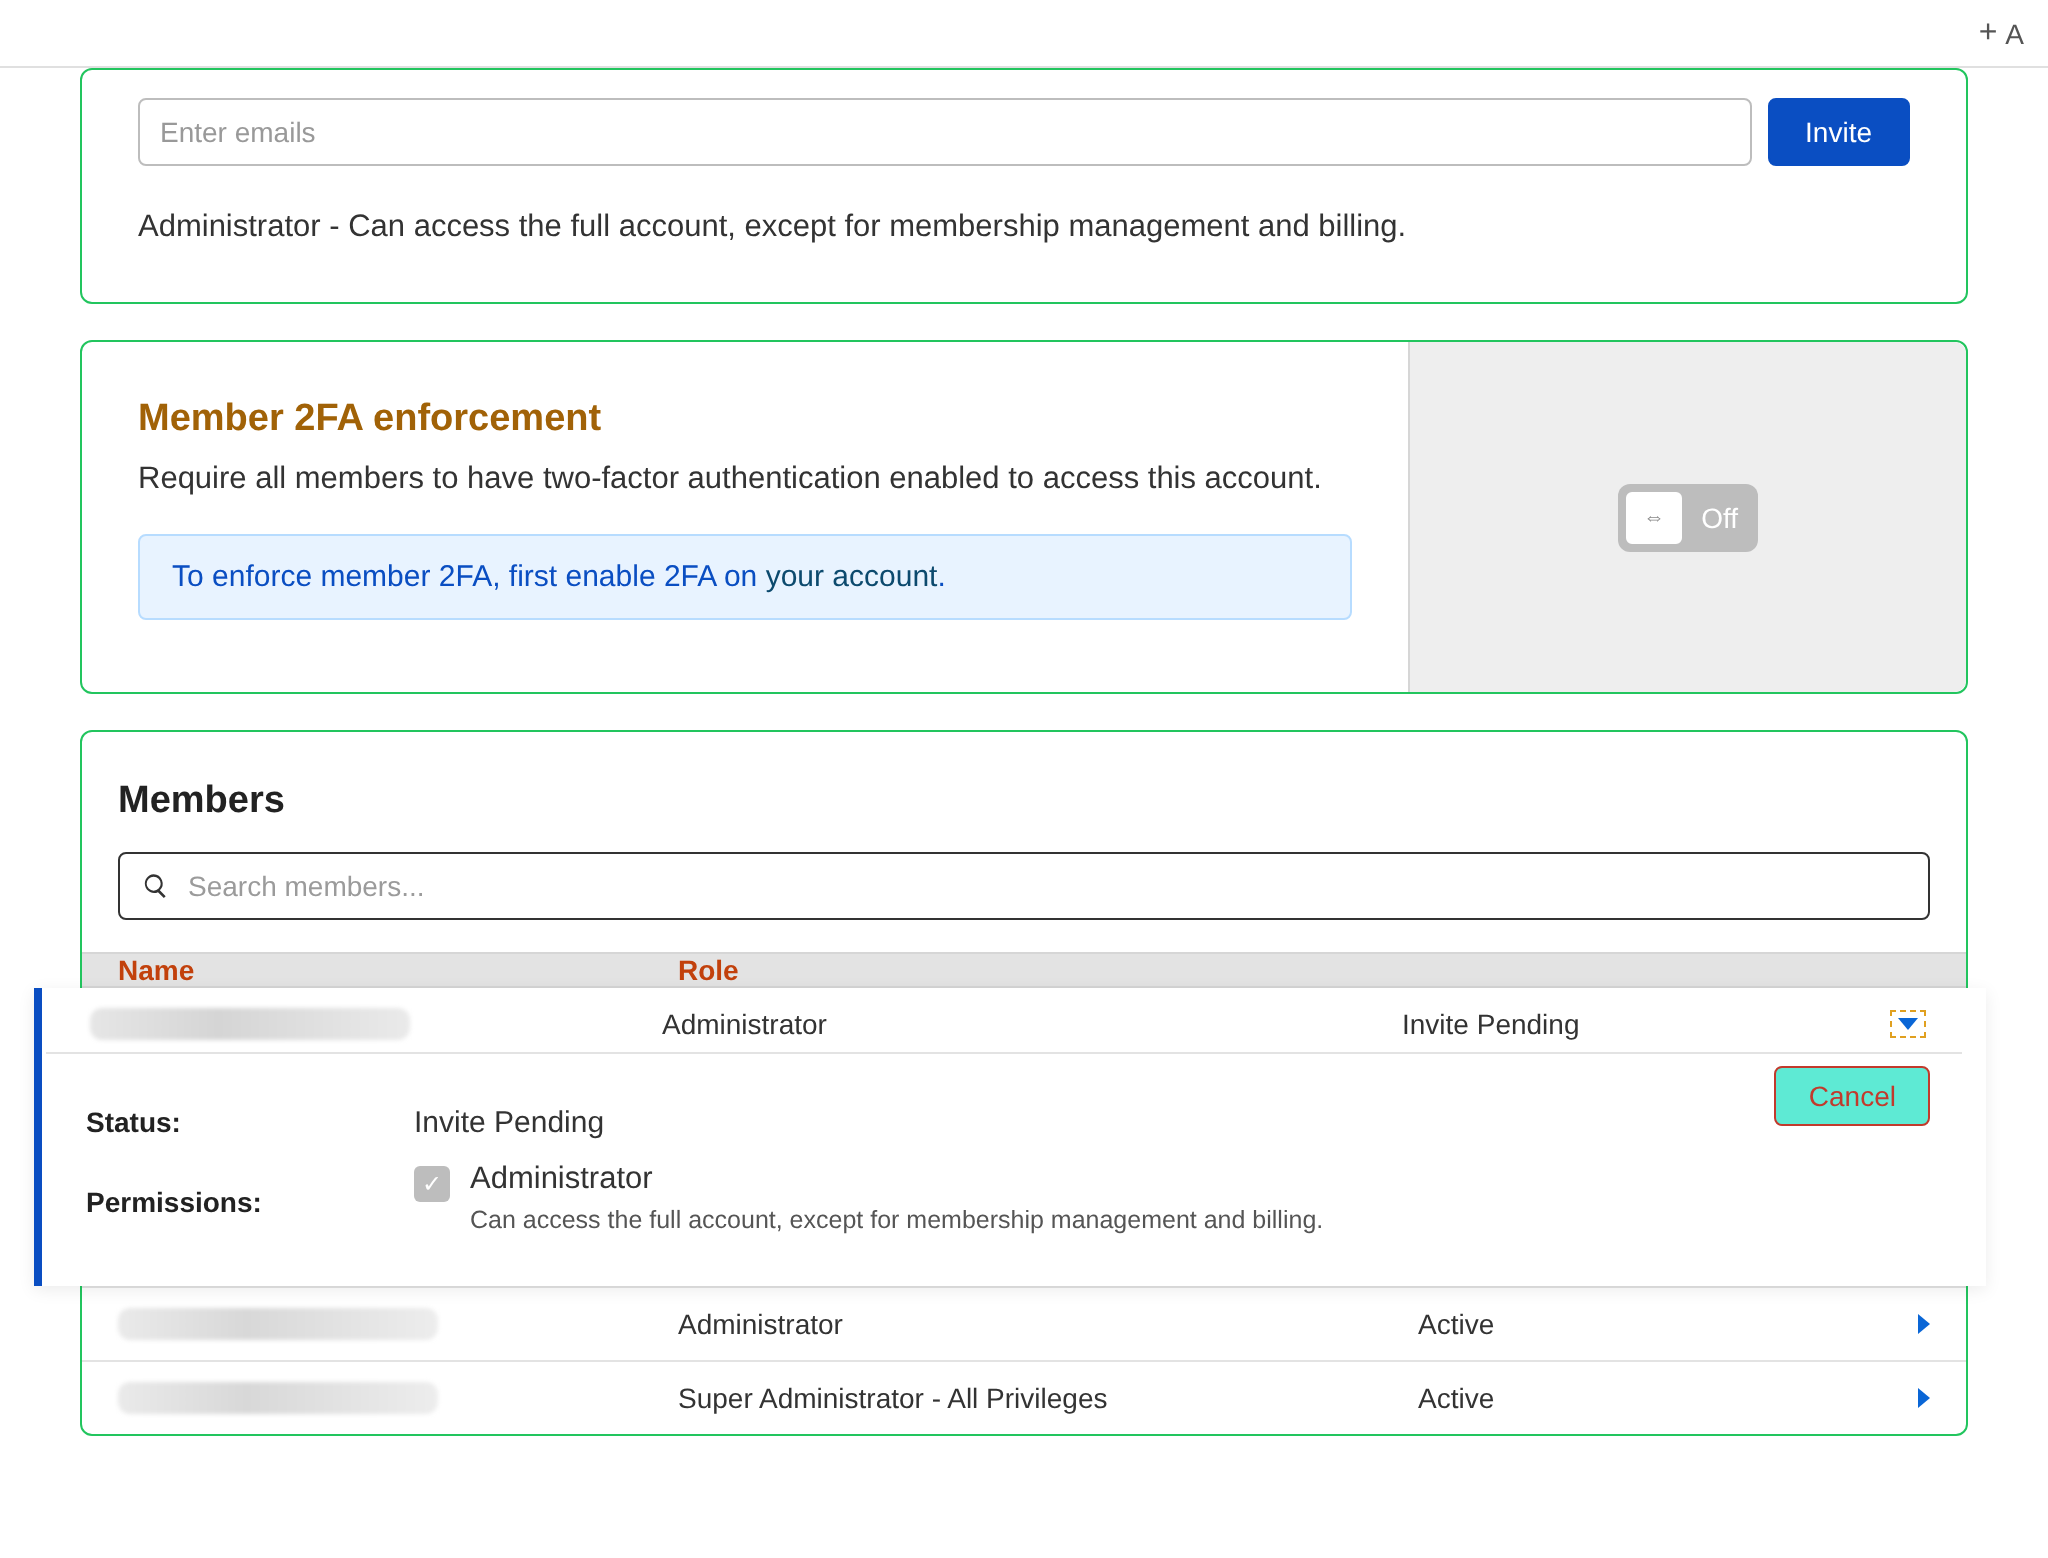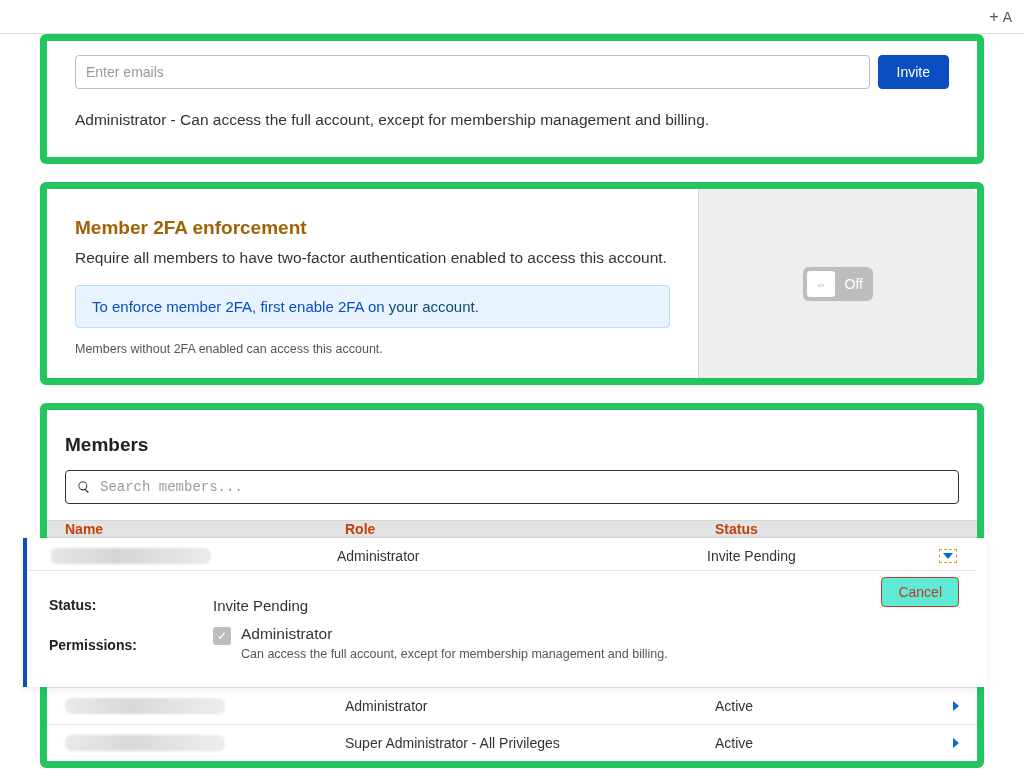--- a/index.html
+++ b/index.html
@@ -20,21 +20,21 @@
     font-size: 14px;
     color: #555;
   }
   .topbar .plus { margin-right: 4px; font-size: 16px; line-height: 1; }
   .page {
     width: 944px;
     margin: 0 auto;
     padding-top: 0;
   }
   .card {
-    border: 7px solid #22c55e;
+    border: 1px solid #22c55e;
     border-radius: 6px;
     background: #fff;
     margin-bottom: 18px;
   }
   
   .invite-card { padding: 14px 28px 28px 28px; }
   .invite-row { display: flex; gap: 8px; align-items: stretch; }
   .email-input {
     flex: 1;
     border: 1px solid #bdbdbd;
@@ -138,21 +138,20 @@
     position: absolute; left: 12px; top: 50%; transform: translateY(-50%);
     width: 14px; height: 14px; fill: #333;
   }
   .search-input {
     width: 100%;
     height: 34px;
     border: 1px solid #333;
     border-radius: 4px;
     padding: 0 10px 0 34px;
     font-size: 14px;
-    font-family: Liberation Mono, monospace;
   }
   .search-input::placeholder { color: #9b9b9b; }
   .table-header {
     background: #e3e3e3;
     display: flex;
     padding: 0 18px;
     font-weight: 700;
     color: #c2410c;
     border-top: 1px solid #d6d6d6;
     border-bottom: 1px solid #d6d6d6;
@@ -297,21 +296,20 @@
     <div class="admin-desc">Administrator - Can access the full account, except for membership management and billing.</div>
   </div>
 
   <div class="card tfa-card">
     <div class="tfa-left">
       <h2>Member 2FA enforcement</h2>
       <div class="sub">Require all members to have two-factor authentication enabled to access this account.</div>
       <div class="info-box">
         <span>To enforce member 2FA, first enable 2FA on </span><span class="link">your account</span><span>.</span>
       </div>
-      <div class="tfa-note">Members without 2FA enabled can access this account.</div>
     </div>
     <div class="tfa-right">
       <div class="toggle">
         <div class="knob">⇔</div>
         <span class="label">Off</span>
       </div>
     </div>
   </div>
 
   <div class="card members-card">
@@ -321,21 +319,20 @@
         <svg viewBox="0 0 24 24">
             <path d="M10 2a8 8 0 015.293 13.707l5 5-1.586 1.586-5-5A8 8 0 1110 2zm0 2a6 6 0 100 12 6 6 0 000-12z"></path>
           </svg>
         <input class="search-input" type="text" placeholder="Search members..." style="">
       </div>
     </div>
 
     <div class="table-header">
       <div class="col-name">Name</div>
       <div class="col-role">Role</div>
-      <div class="col-status">Status</div>
     </div>
 
     <div class="expanded">
       <div class="exp-top">
         <div class="col-name">
             <div class="blur-name"></div>
           </div>
         <div class="col-role">Administrator</div>
         <div class="col-status">
           <span>Invite Pending</span>

